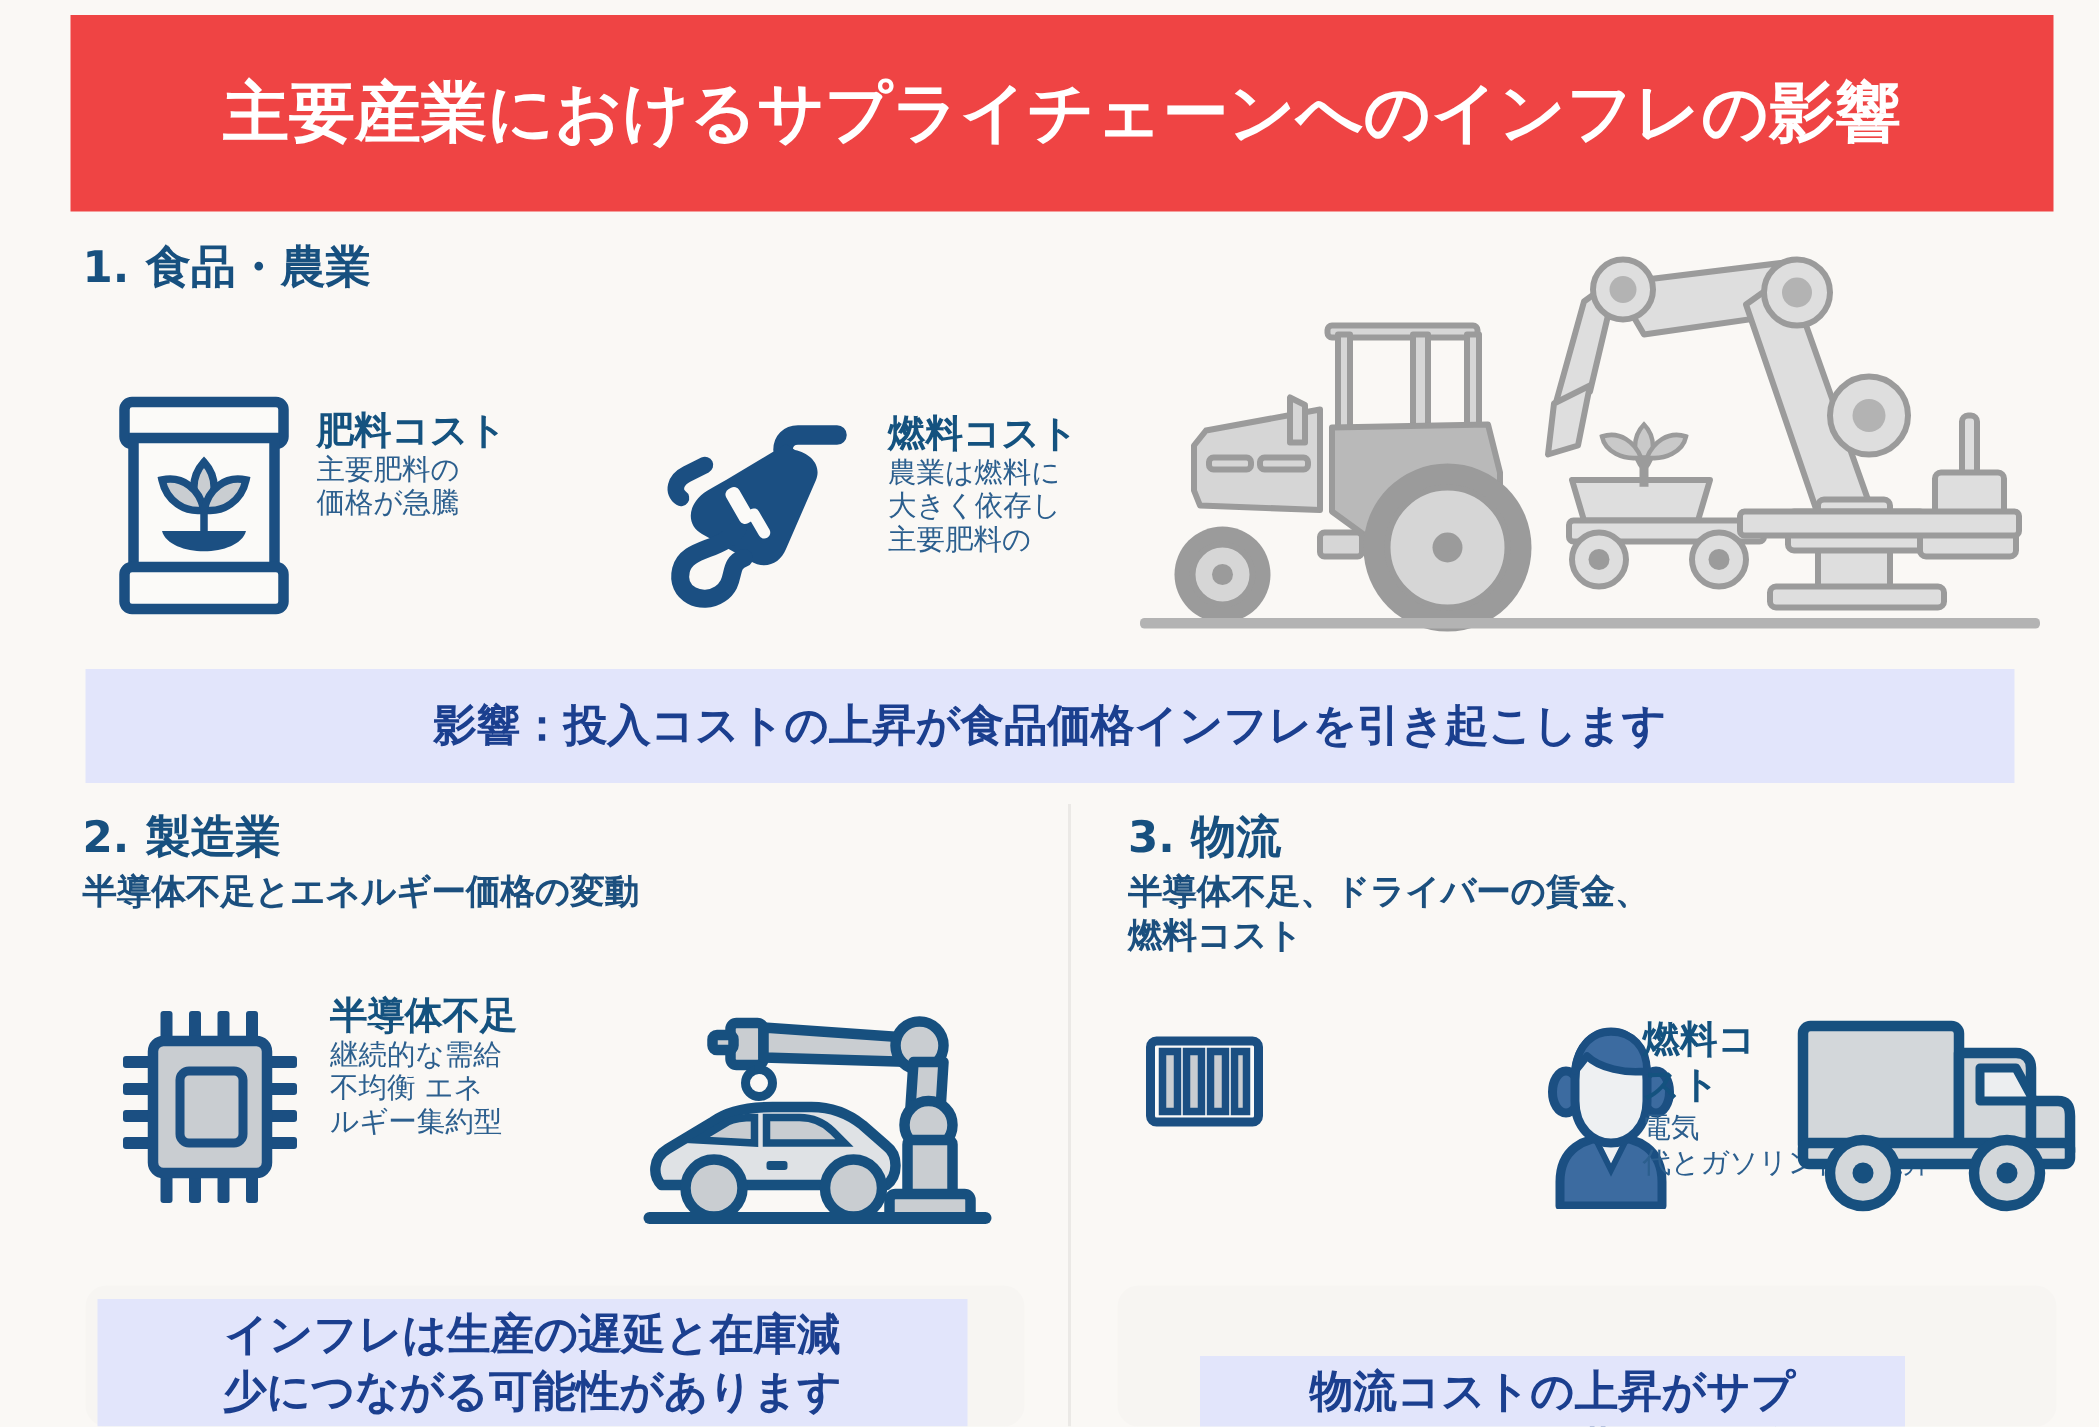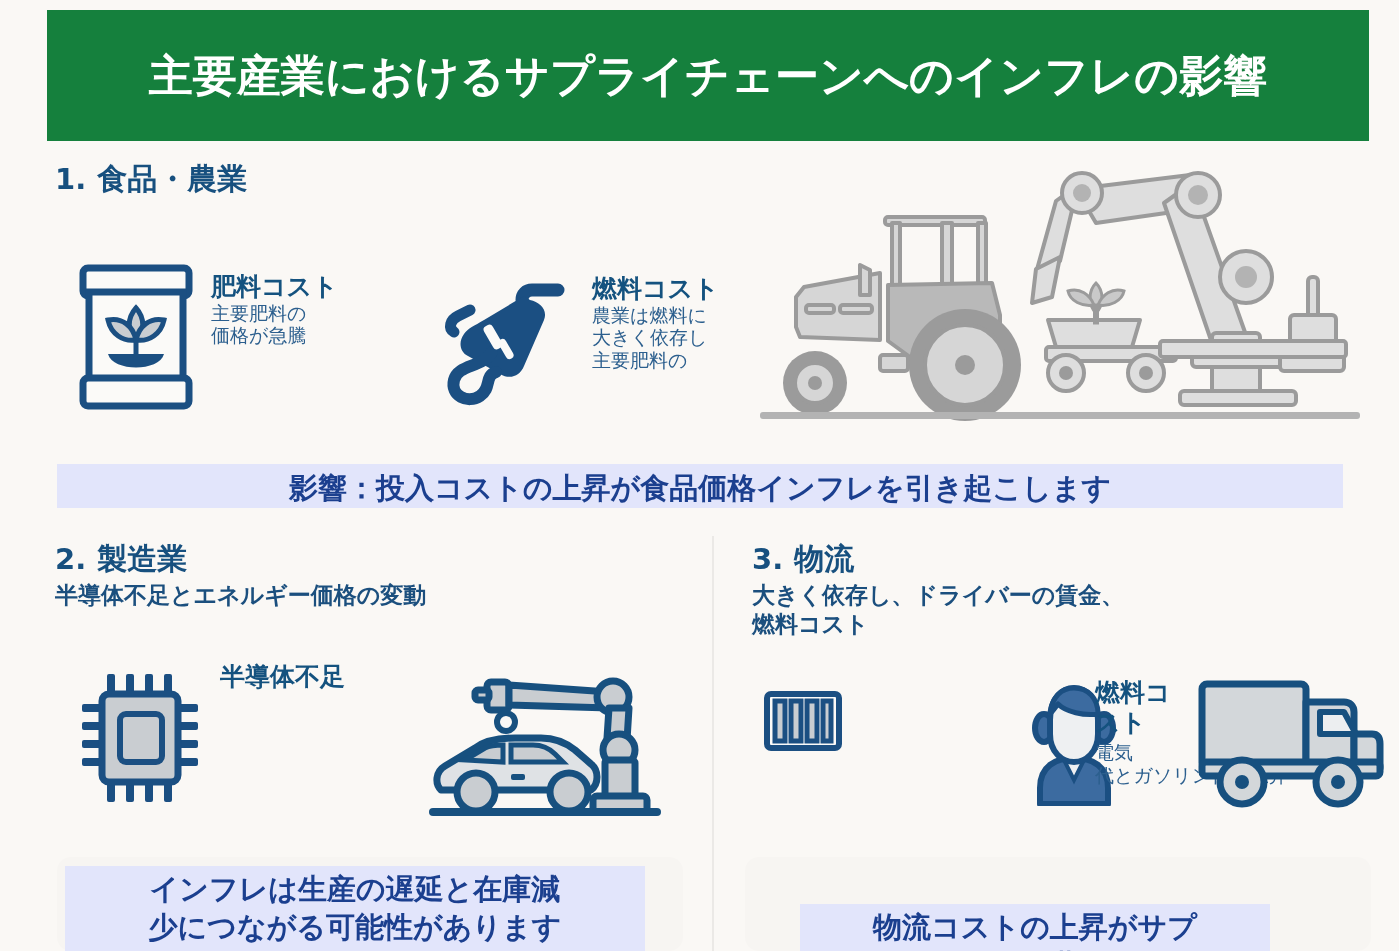--- a/index.html
+++ b/index.html
@@ -15,21 +15,21 @@
     position: relative;
   }
 
   
   .header-bar {
     position: absolute;
     left: 47px;
     top: 10px;
     width: 1322px;
     height: 131px;
-    background: #15803d;
+    background: #ef4444;
     display: flex;
     align-items: center;
     justify-content: center;
   }
   .header-title {
     color: #ffffff;
     font-size: 44px;
     font-weight: 700;
     letter-spacing: 0px;
     white-space: nowrap;
@@ -95,24 +95,23 @@
     justify-content: center;
     text-align: center;
   }
   .impact-text {
     color: #1b3f8f;
     font-weight: 700;
     line-height: 1.3;
   }
   #impact1 {
     left: 57px;
-    top: 464px;
+    top: 446px;
     width: 1286px;
-    height: 44px;
-    align-items: flex-end;
+    height: 76px;
   }
   #impact1 .impact-text { font-size: 29px; }
 
   #impact2 {
     left: 65px;
     top: 866px;
     width: 580px;
     height: 85px;
   }
   #impact2 .impact-text { font-size: 29px; }
@@ -305,20 +304,23 @@
         <rect x="98" y="54" width="22" height="8" rx="2"></rect>
         <rect x="98" y="72" width="22" height="8" rx="2"></rect>
         <rect x="98" y="90" width="22" height="8" rx="2"></rect>
       </g>
       <rect x="24" y="26" width="76" height="88" rx="7" fill="#c9cdd1" stroke="#1b4f82" stroke-width="7"></rect>
       <rect x="42" y="46" width="42" height="48" rx="6" fill="#c9cdd1" stroke="#1b4f82" stroke-width="6"></rect>
     </svg>
   </span>
   <div class="factor-text">
     <div class="factor-title" style="margin-top:-6px;">半導体不足</div>
+    <div class="factor-desc" style="white-space:pre-line;">継続的な需給
+不均衡 エネ
+ルギー集約型</div>
   </div>
 </div>
 
 <span class="illus" style="left:423px; top:672px;">
   <svg width="270" height="168" viewBox="0 0 270 168">
 
     <g fill="#c9cdd1" stroke="#17507f" stroke-width="7" stroke-linejoin="round">
       <rect x="64" y="10" width="22" height="28" rx="4"></rect>
       <path d="M86 13 L186 20 L186 36 L86 33 Z"></path>
       <rect x="52" y="18" width="14" height="10" rx="3"></rect>
@@ -347,21 +349,21 @@
 <div class="impact-banner" id="impact2">
   <div class="impact-text" style="white-space:pre-line;">インフレは生産の遅延と在庫減
 少につながる可能性があります</div>
 </div>
 
 <div class="sec-head" style="left:752px; top:543px;">
   <div class="sec-num-line">
     <span class="sec-num">3.</span>
     <span>物流</span>
   </div>
-  <div class="sec-sub wrap" style="white-space:pre-line;">大きく依存し、ドライバーの賃金、
+  <div class="sec-sub wrap" style="white-space:pre-line;">半導体不足、ドライバーの賃金、
 燃料コスト</div>
 </div>
 
 <div class="factor" style="left:763px; top:690px;">
   <span style="margin-right:10px;">
     <svg width="80" height="62" viewBox="0 0 80 62">
       <rect x="4" y="4" width="72" height="54" rx="4" fill="#fbfaf8" stroke="#1b4f82" stroke-width="6"></rect>
       <g fill="#c9cdd1" stroke="#1b4f82" stroke-width="5">
         <rect x="12" y="11" width="10" height="40"></rect>
         <rect x="28" y="11" width="10" height="40"></rect>

